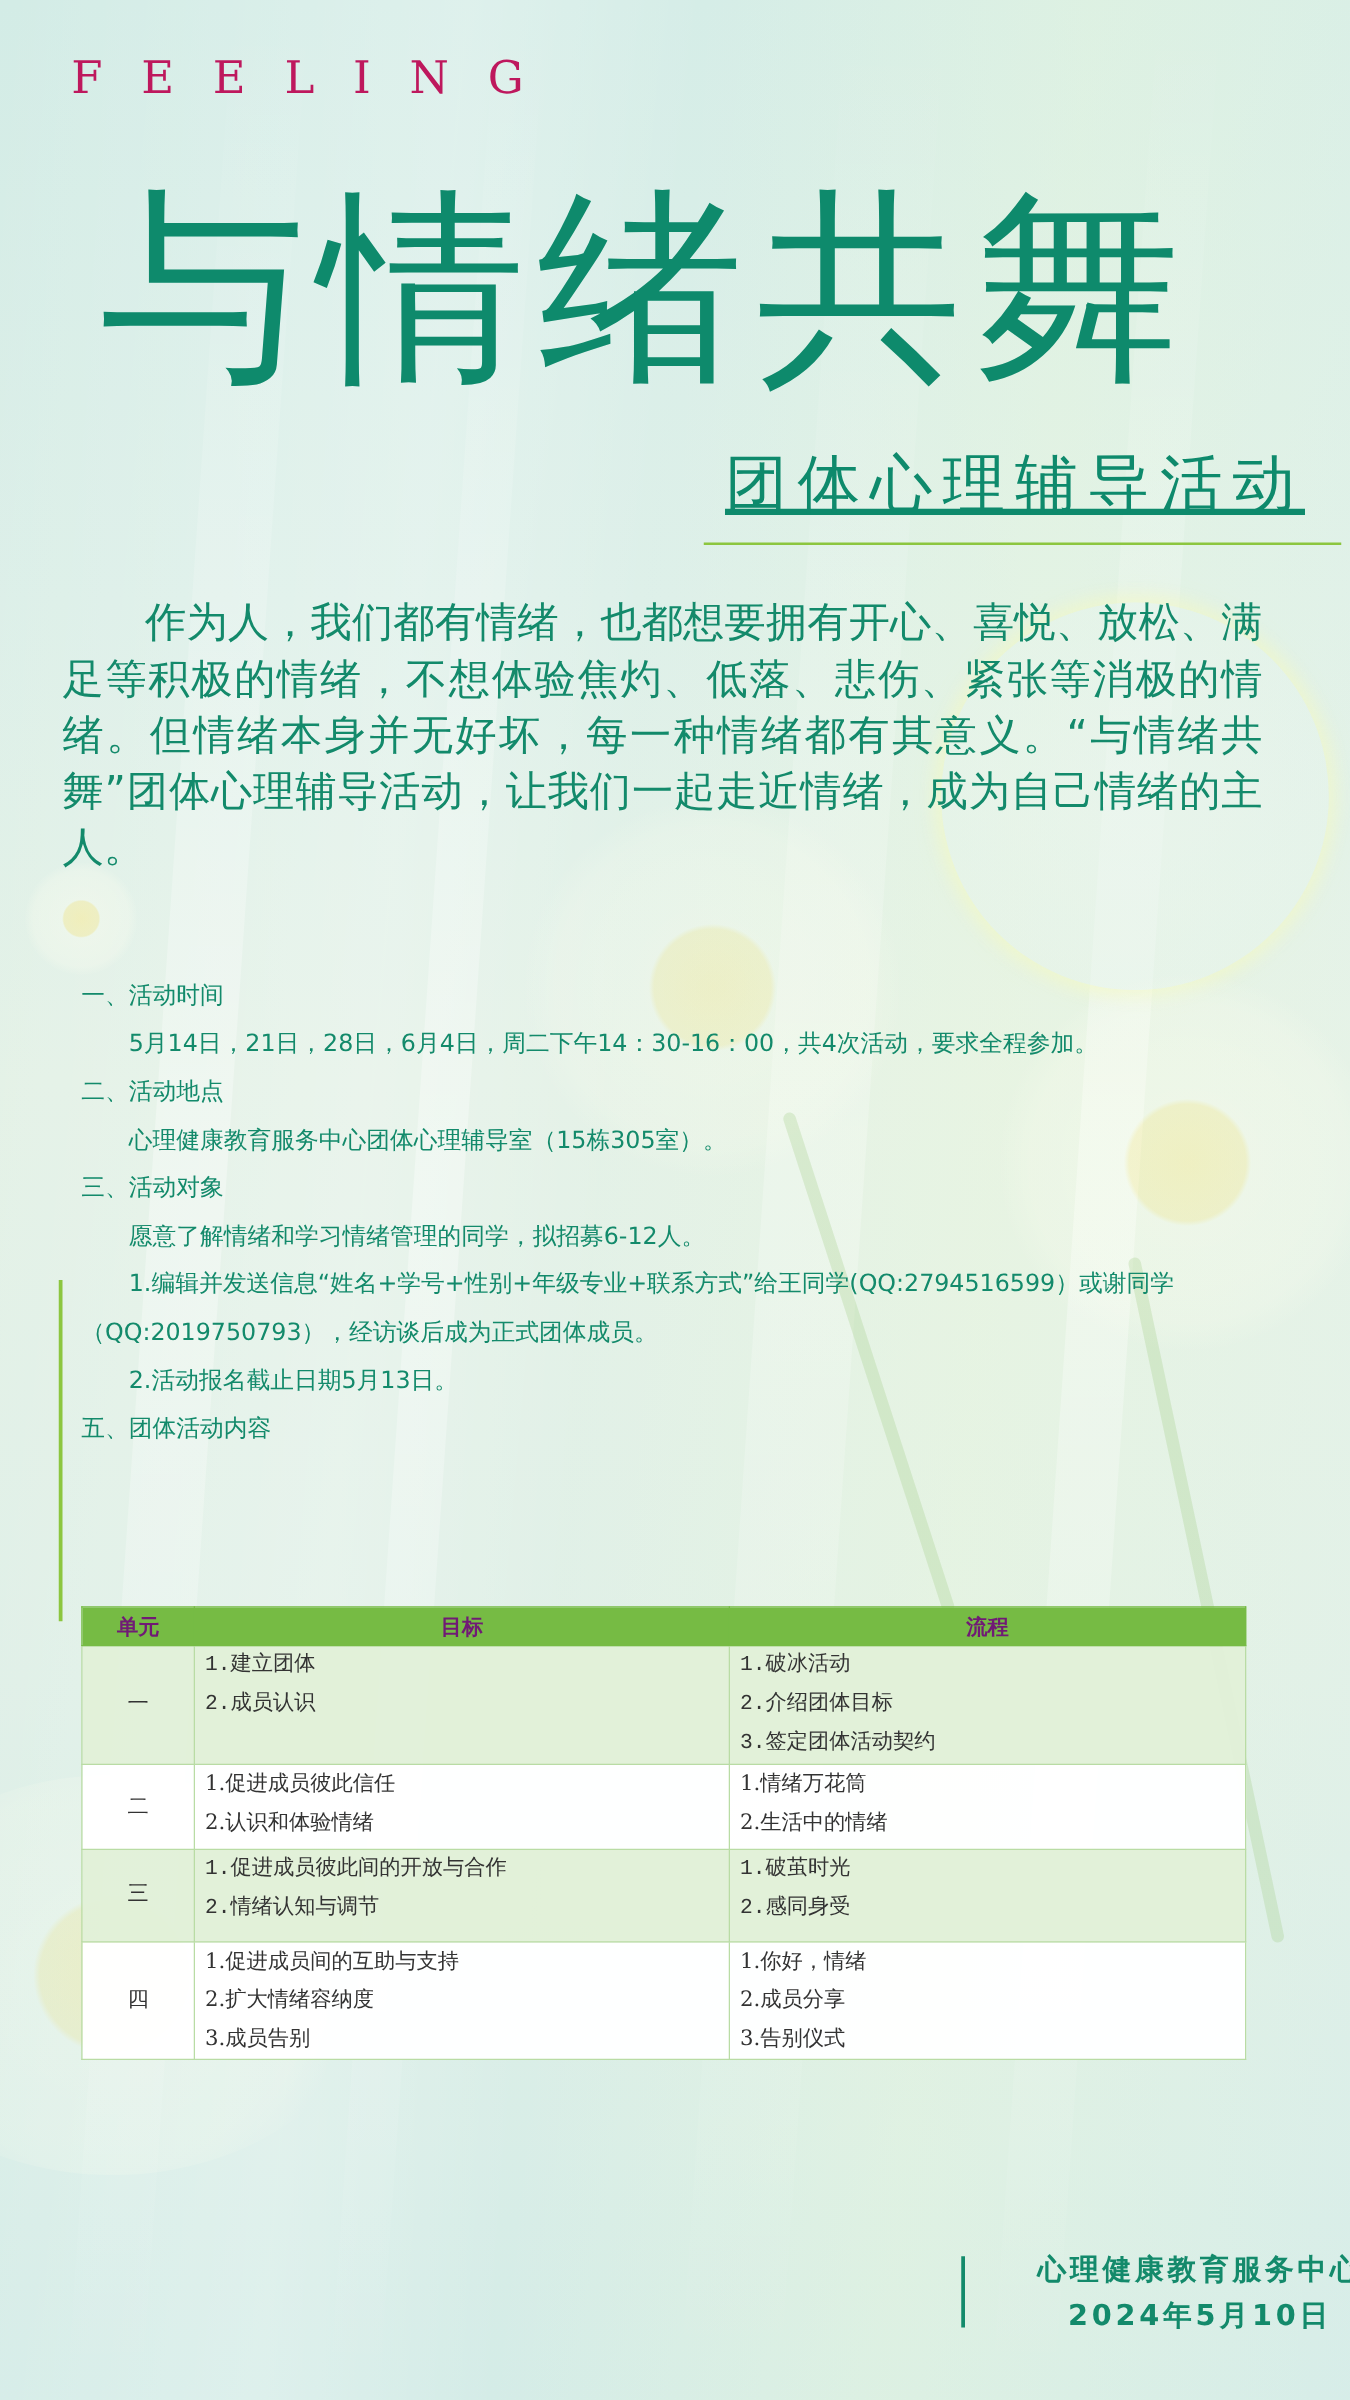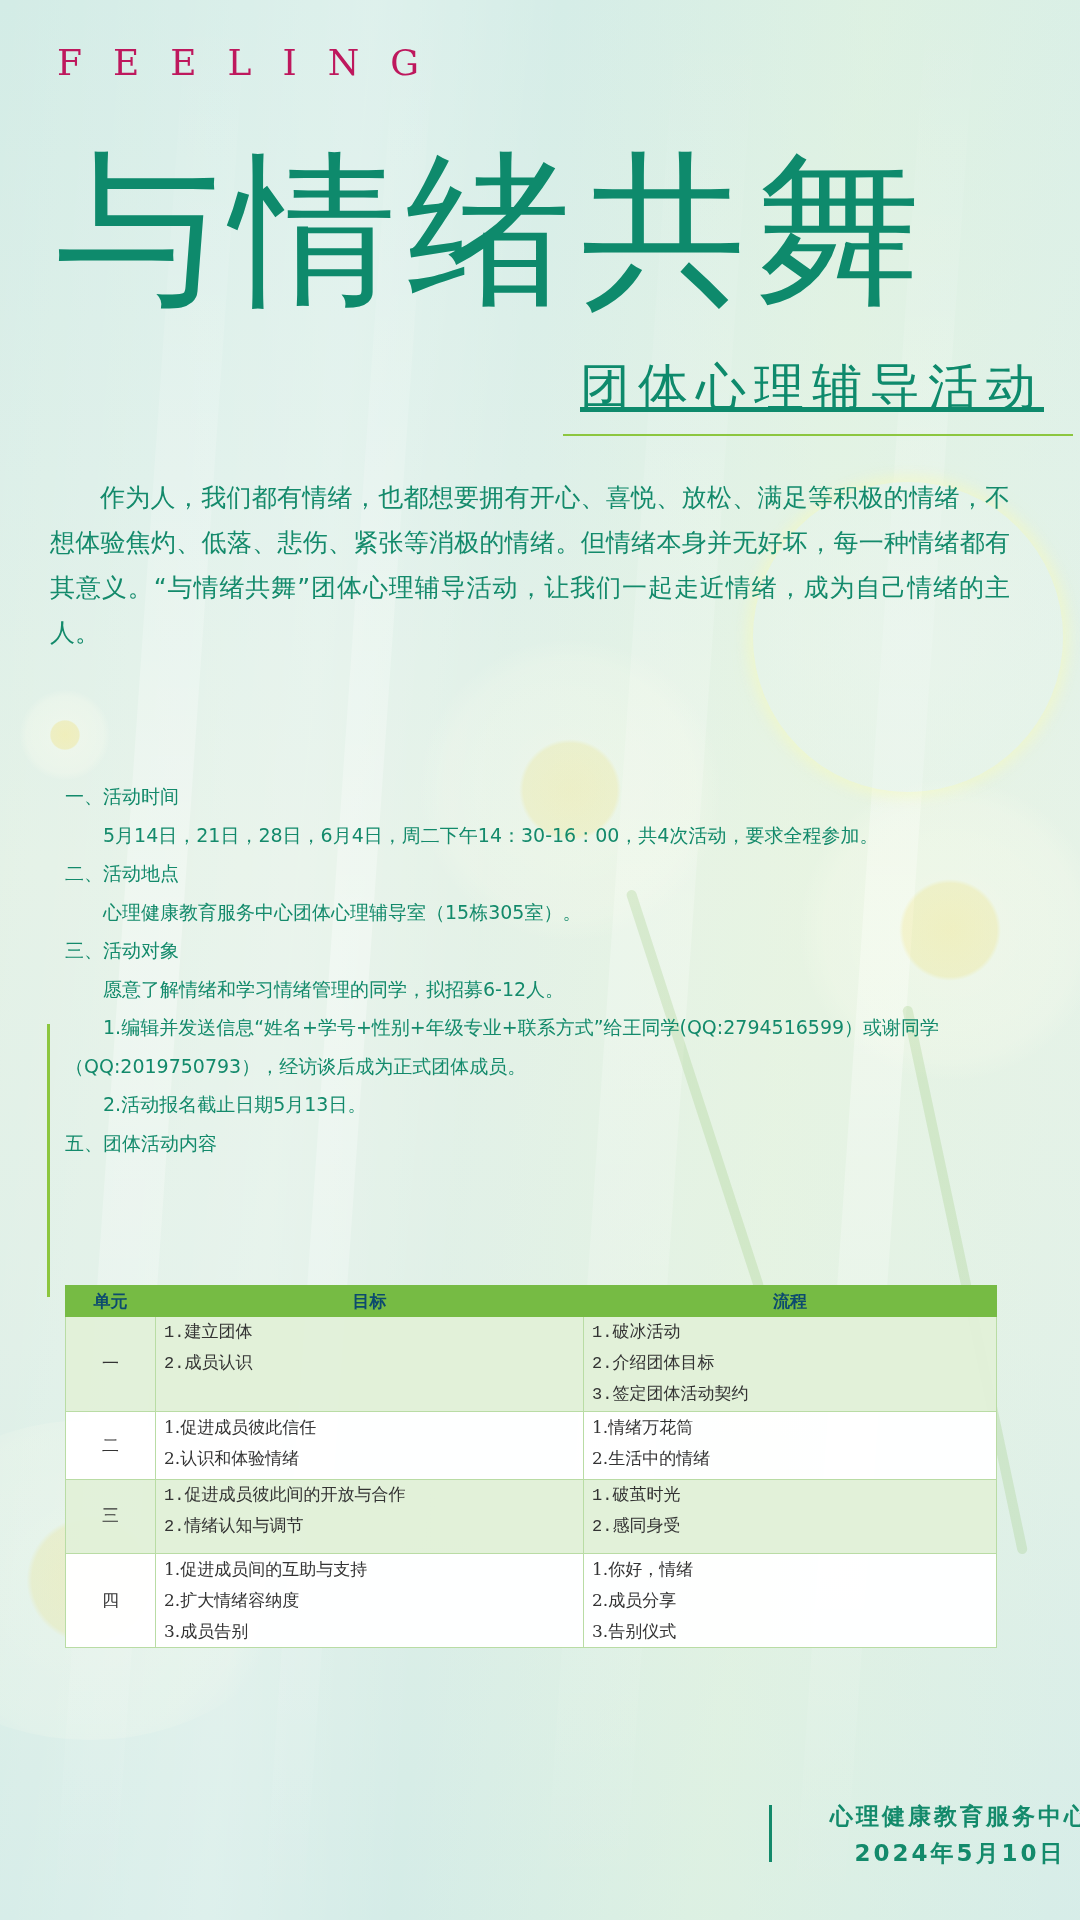--- a/index.html
+++ b/index.html
@@ -29,57 +29,57 @@
   }
   .stem {
     position: absolute; width: 10px; background: rgba(150,200,120,0.25); border-radius: 5px; pointer-events: none;
   }
   .feeling {
     position: absolute; left: 57px; top: 42px;
     font-family: "DejaVu Serif", "Liberation Serif", serif;
     font-size: 36px; letter-spacing: 31px; color: #be185d;
   }
   .title {
-    position: absolute; left: 56px; top: 135px;
+    position: absolute; left: 80px; top: 135px;
     font-family: "DejaVu Sans", sans-serif;
     font-size: 165px; line-height: 190px; letter-spacing: 10px; color: #0e8a6c;
     transform: scaleY(1.0);
     white-space: nowrap;
   }
   .subtitle {
     position: absolute; left: 580px; top: 352px;
     font-size: 50px; line-height: 70px; letter-spacing: 8px; color: #0e8a6c;
     white-space: nowrap;
     text-decoration: underline;
   }
   .subtitle-line {
     position: absolute; left: 563px; top: 434px; width: 510px; height: 2px; background: #8cc63f;
   }
   .intro {
     position: absolute; left: 50px; top: 475px; width: 960px;
-    font-size: 25px; line-height: 45px; color: #138a6b;
+    font-size: 33px; line-height: 45px; color: #138a6b;
     text-indent: 2em; text-align: justify;
   }
   .left-bar {
     position: absolute; left: 47px; top: 1024px; width: 3px; height: 273px; background: #8cc63f;
   }
   .sections {
     position: absolute; left: 65px; top: 777px; width: 960px;
     font-size: 19px; line-height: 38.5px; color: #138a6b;
   }
   .sec-head { }
   .sec-body { text-indent: 2em; }
   table.plan {
     position: absolute; left: 65px; top: 1285px; width: 932px;
     border-collapse: collapse;
     font-family: "DejaVu Serif", "Liberation Serif", serif;
     font-size: 17px; color: #333;
   }
   table.plan th {
-    background: #76bb44; color: #0c4a6e; height: 31px; font-weight: bold; font-size: 17px;
+    background: #76bb44; color: #701a75; height: 31px; font-weight: bold; font-size: 17px;
     border: 1px solid #76bb44;
   }
   table.plan td {
     border: 1px solid #b9dca4; vertical-align: middle; padding: 0 8px; line-height: 31px;
   }
   table.plan tr.odd td { background: rgba(226,240,216,0.95); font-family: Liberation Mono, monospace; }
   table.plan tr.even td { background: rgba(255,255,255,0.97); }
   table.plan td.unit { text-align: center; width: 90px; }
   table.plan td.goal { width: 428px; vertical-align: top; padding-top: 0; }
   table.plan td.flow { vertical-align: top; }

